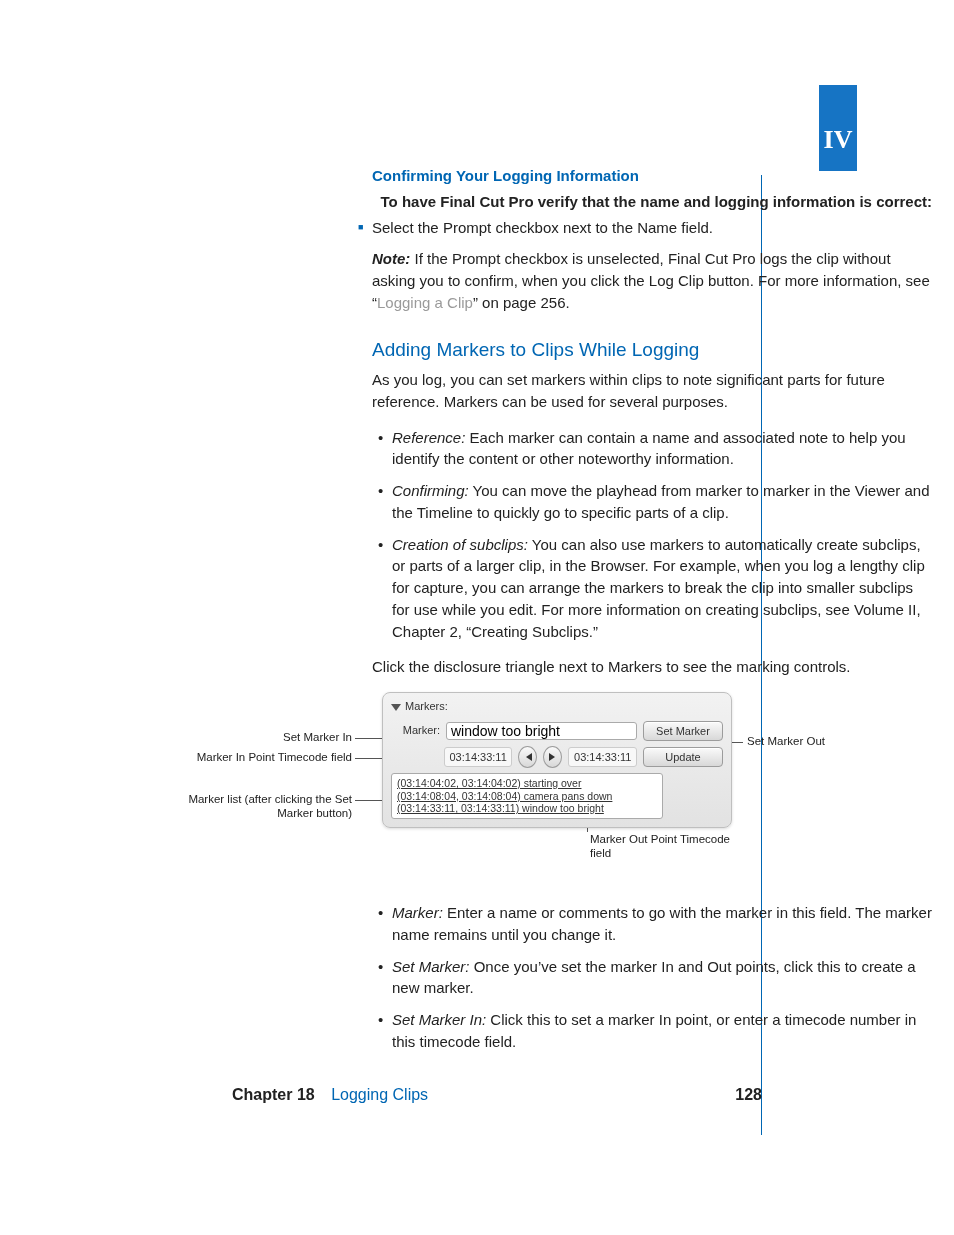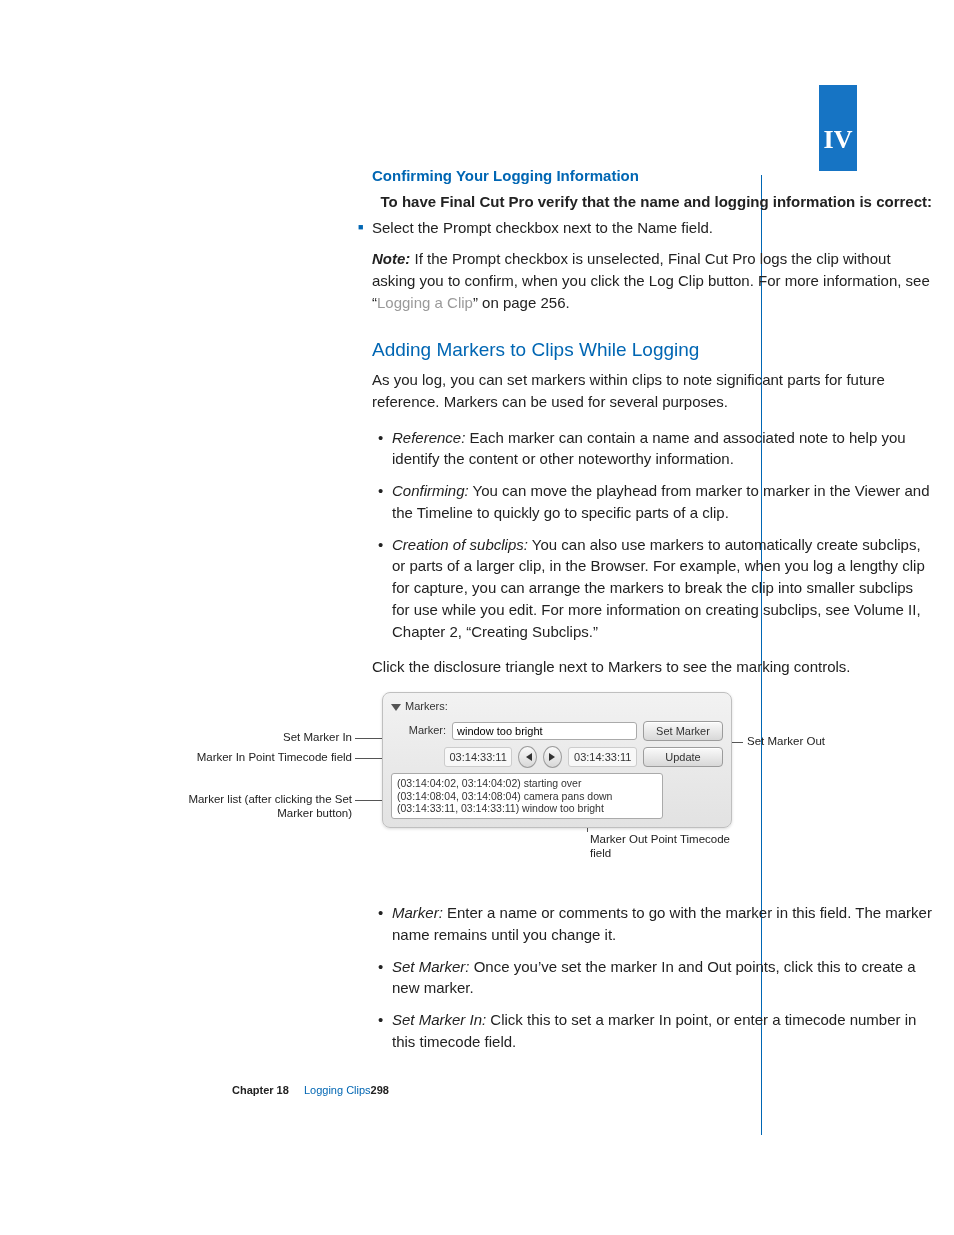--- a/index.html
+++ b/index.html
@@ -146,21 +146,21 @@
     gap: 6px;
     margin-bottom: 5px;
   }
   .panel .label { width: 55px; text-align: right; color: #333; }
   .panel input.txt {
     flex: 1;
     height: 18px;
     border: 1px solid #aaa;
     background: #fff;
     border-radius: 3px;
-    font-size: 11px;
+    font-size: 14px;
     padding: 0 4px;
     box-sizing: border-box;
   }
   .btn {
     background: linear-gradient(#fafafa, #d8d8d8);
     border: 1px solid #9c9c9c;
     border-radius: 4px;
     height: 20px;
     min-width: 80px;
     font-size: 11px;
@@ -191,20 +191,21 @@
   .listbox {
     margin-top: 4px;
     background: #fff;
     border: 1px solid #aaa;
     border-radius: 3px;
     padding: 3px 5px;
     line-height: 1.2;
     font-size: 10.5px;
     color: #333;
     width: 260px;
+    text-decoration: underline;
   }
   .callout {
     position: absolute;
     font-size: 11.5px;
     color: #222;
     text-align: right;
     line-height: 1.25;
   }
   .callout.right { text-align: left; }
   .cline {
@@ -217,22 +218,23 @@
     width: 1px;
     height: 10px;
     background: #555;
   }
   .footer {
     position: absolute;
     left: 135px;
     right: 95px;
     top: 1083px;
     display: flex;
+    justify-content: space-between;
     align-items: baseline;
-    font-size: 11px;
+    font-size: 16px;
   }
   .footer .chap b { font-weight: bold; color: #222; }
   .footer .chap .title { color: var(--brand-blue); margin-left: 12px; }
   .footer .pg { font-weight: bold; }
 
   
   .figure-outer {
     position: relative;
     left: -155px;
     width: 720px;
@@ -332,15 +334,15 @@
       <li><em class="lead">Set Marker In:</em><span>  Click this to set a marker In point, or enter a timecode number in this timecode field.</span></li>
     </ul>
 
   </div>
 
   <div class="footer">
     <span class="chap">
       <b>Chapter 18</b>
       <span class="title">Logging Clips</span>
     </span>
-    <span class="pg">298</span>
+    <span class="pg">128</span>
   </div>
 </div>
 
 </body></html>

